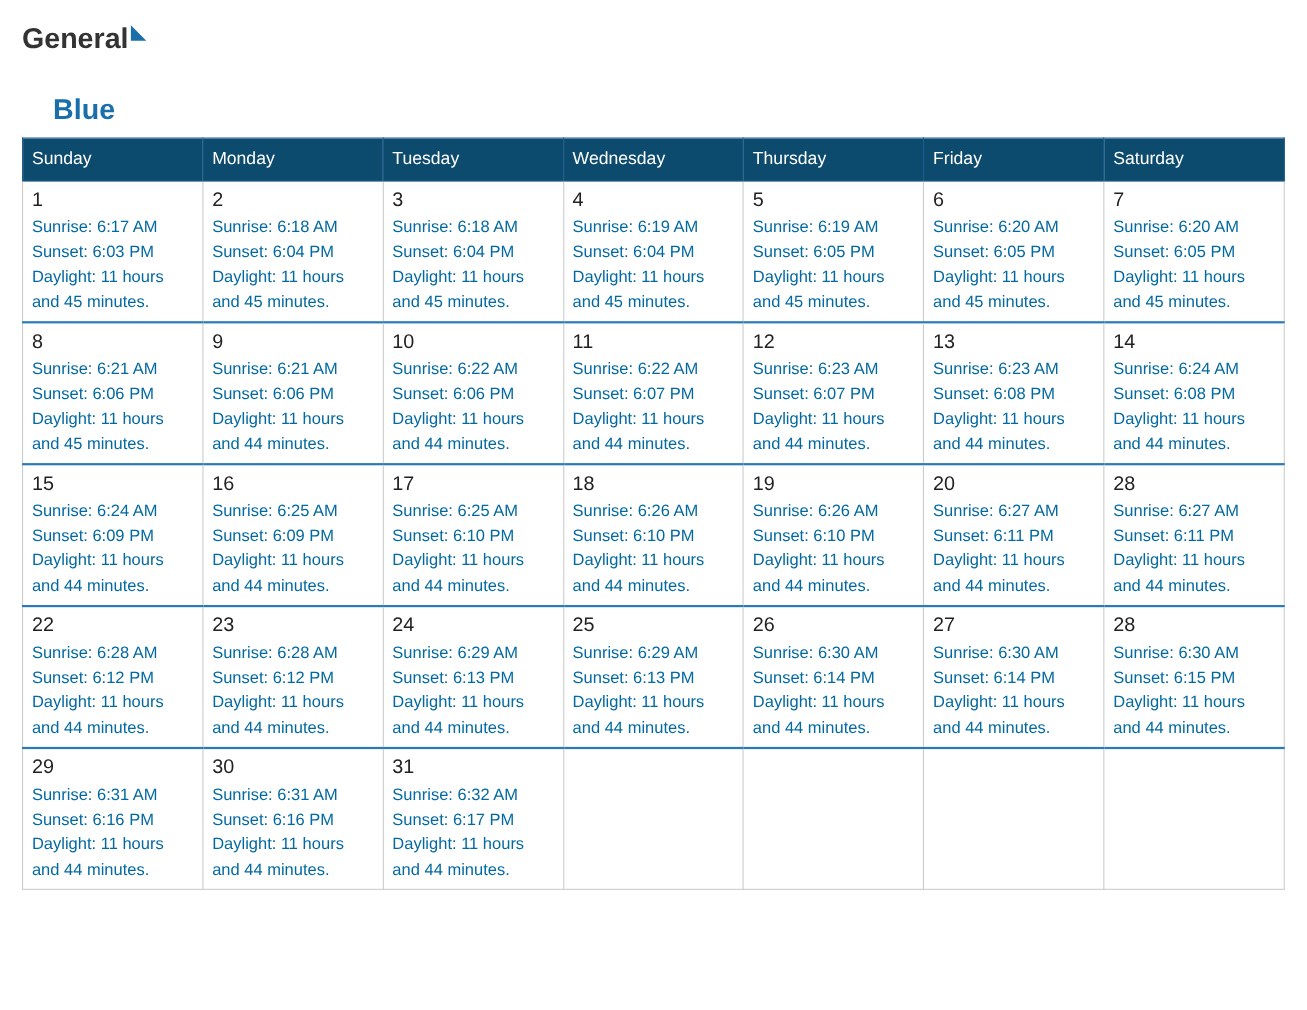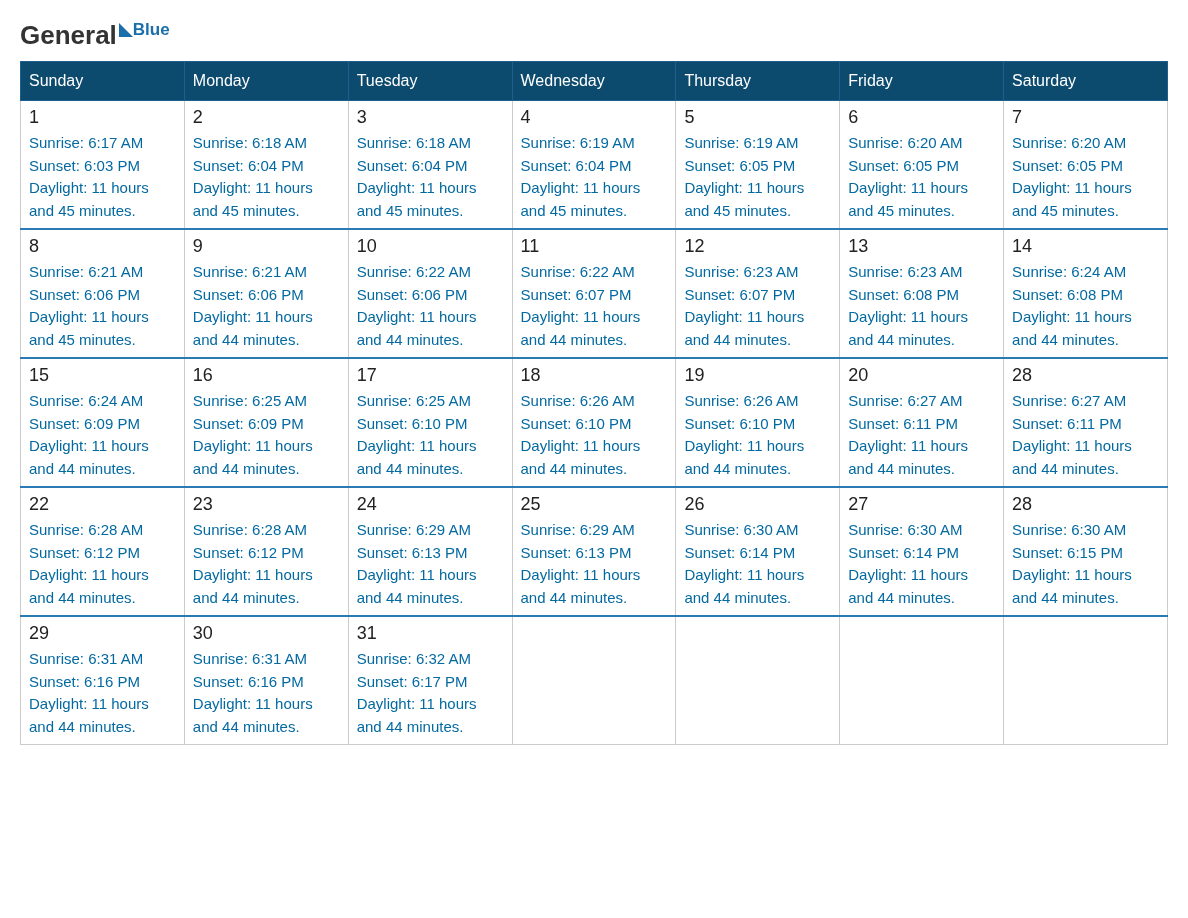--- a/index.html
+++ b/index.html
@@ -15,21 +15,21 @@
       justify-content: space-between;
       align-items: flex-start;
       margin-bottom: 10px;
     }
     .logo-text-general {
       font-size: 26px;
       font-weight: bold;
       color: #333;
     }
     .logo-text-blue {
-      font-size: 17px;
+      font-size: 26px;
       font-weight: bold;
       color: #1a6faa;
     }
     .logo-triangle {
       width: 0;
       height: 0;
       border-left: 14px solid #1a6faa;
       border-top: 14px solid transparent;
       border-bottom: 0px solid transparent;
       display: inline-block;
@@ -86,21 +86,23 @@
       color: #0369a1;
     }
     .empty-cell {
       background: #fff;
     }
     .row-divider td {
       border-top: 2px solid #2a7ab5;
     }
     .logo-wrapper {
       display: flex;
-      align-items: flex-start;
+      flex-direction: column;
+      align-items: center;
+      gap: 33px;
     }
     .logo-line1 {
       display: flex;
       align-items: center;
     }
     .logo-line2 {
       display: flex;
       align-items: center;
       margin-left: 0;
     }

